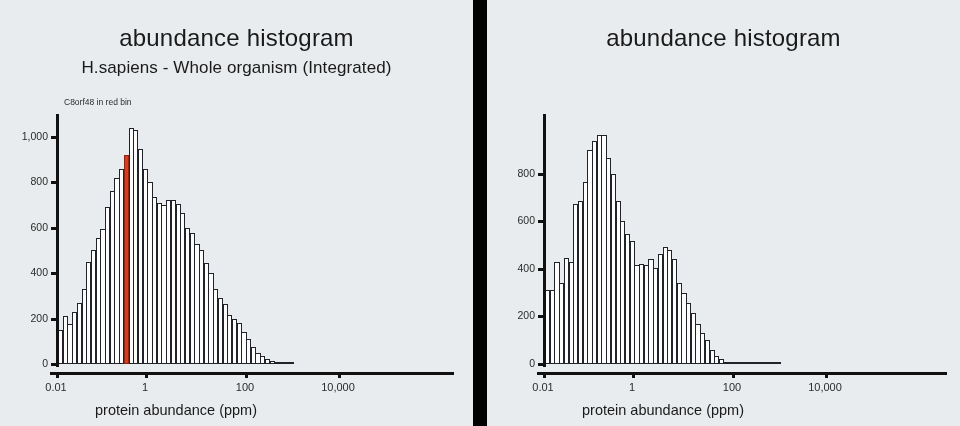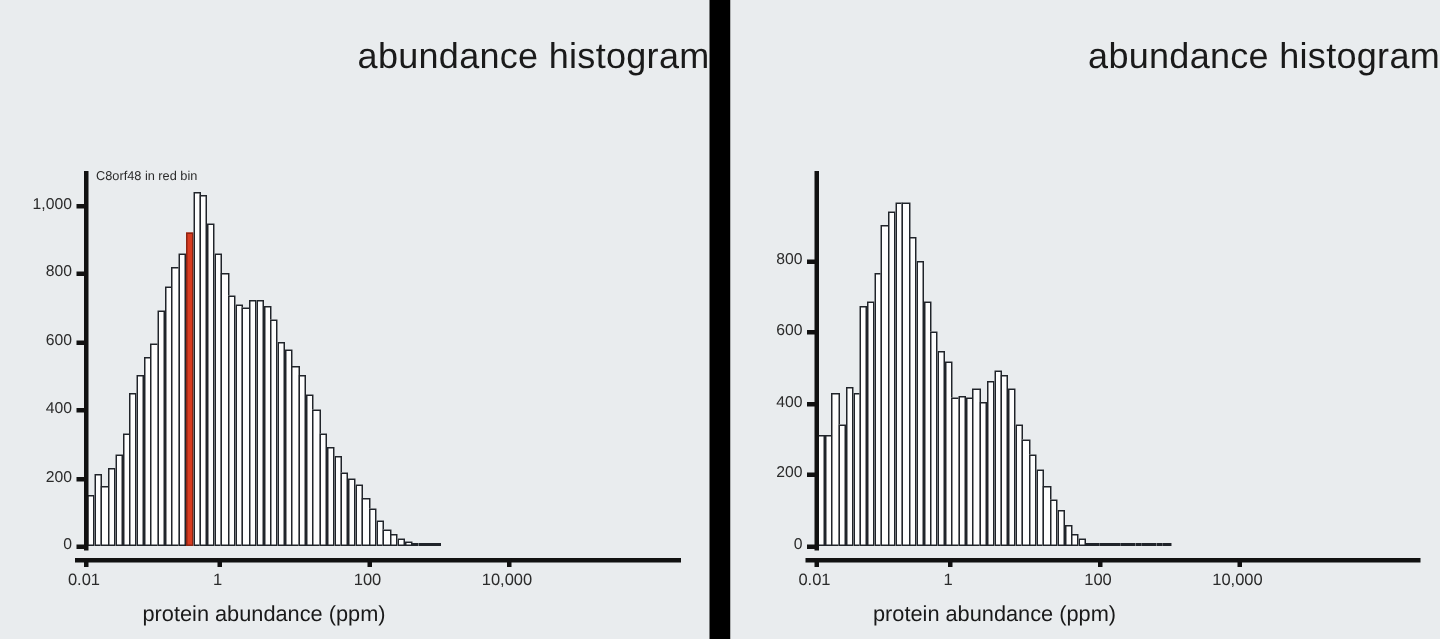--- a/index.html
+++ b/index.html
@@ -16,21 +16,21 @@
   #panel-right{left:487px;width:473px;}
 
   .divider{
     position:absolute;top:0;left:473px;width:14px;height:426px;
     background:#000;
   }
   .edge-left{position:absolute;top:0;left:0;width:3px;height:426px;background:#eceff1;}
   .edge-right{position:absolute;top:0;left:957px;width:3px;height:426px;background:#eceff1;}
 
   .title{
-    position:absolute;left:0;right:0;text-align:right;
+    position:absolute;left:0;right:0;text-align:center;
     color:#1a1a1a;font-weight:400;
   }
   .title-main{top:24px;font-size:24px;letter-spacing:.2px;}
   .title-sub{top:58px;font-size:17px;letter-spacing:.1px;}
 
   .plot{position:absolute;}
   .axis-y{position:absolute;background:#111;width:3px;}
   .axis-x{position:absolute;background:#111;height:3px;}
   .tick-y{position:absolute;background:#111;width:6px;height:3px;}
   .tick-x{position:absolute;background:#111;width:3px;height:6px;}
@@ -61,22 +61,23 @@
 </head>
 <body>
 
 <div id="stage">
 
   <div class="edge-left"></div>
   <div class="edge-right"></div>
 
   <div class="panel" id="panel-left">
     <div class="title title-main">abundance histogram</div>
+    <div class="title title-sub">H.sapiens - Whole organism (Integrated)</div>
     <div class="plot" id="plot-left" style="left: 0px; top: 0px; width: 473px; height: 426px;">
-      <div class="annot" id="annot-left" style="left: 64px; top: 112px;">C8orf48 in red bin</div>
+      <div class="annot" id="annot-left" style="left: 64px; top: 97px;">C8orf48 in red bin</div>
       <div class="bars" id="bars-left" style="left: 58px; top: 114px; width: 400px; height: 250px;">
           <div class="bar" style="left: 0px; width: 5.3px; height: 34.0909px;"></div>
           <div class="bar" style="left: 4.7px; width: 5.3px; height: 47.7273px;"></div>
           <div class="bar" style="left: 9.4px; width: 5.3px; height: 39.7727px;"></div>
           <div class="bar" style="left: 14.1px; width: 5.3px; height: 52.2727px;"></div>
           <div class="bar" style="left: 18.8px; width: 5.3px; height: 61.3636px;"></div>
           <div class="bar" style="left: 23.5px; width: 5.3px; height: 75px;"></div>
           <div class="bar" style="left: 28.2px; width: 5.3px; height: 102.273px;"></div>
           <div class="bar" style="left: 32.9px; width: 5.3px; height: 113.636px;"></div>
           <div class="bar" style="left: 37.6px; width: 5.3px; height: 126.136px;"></div>

